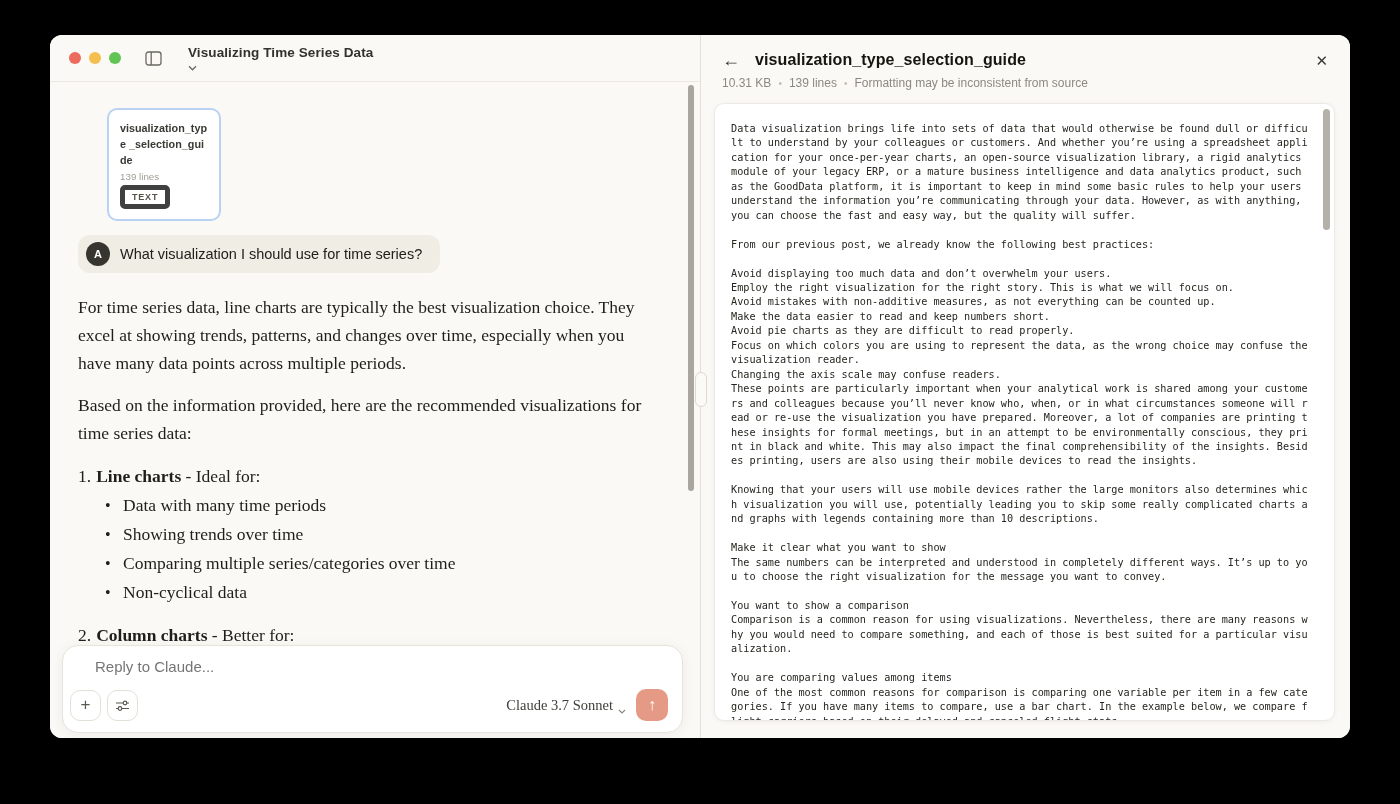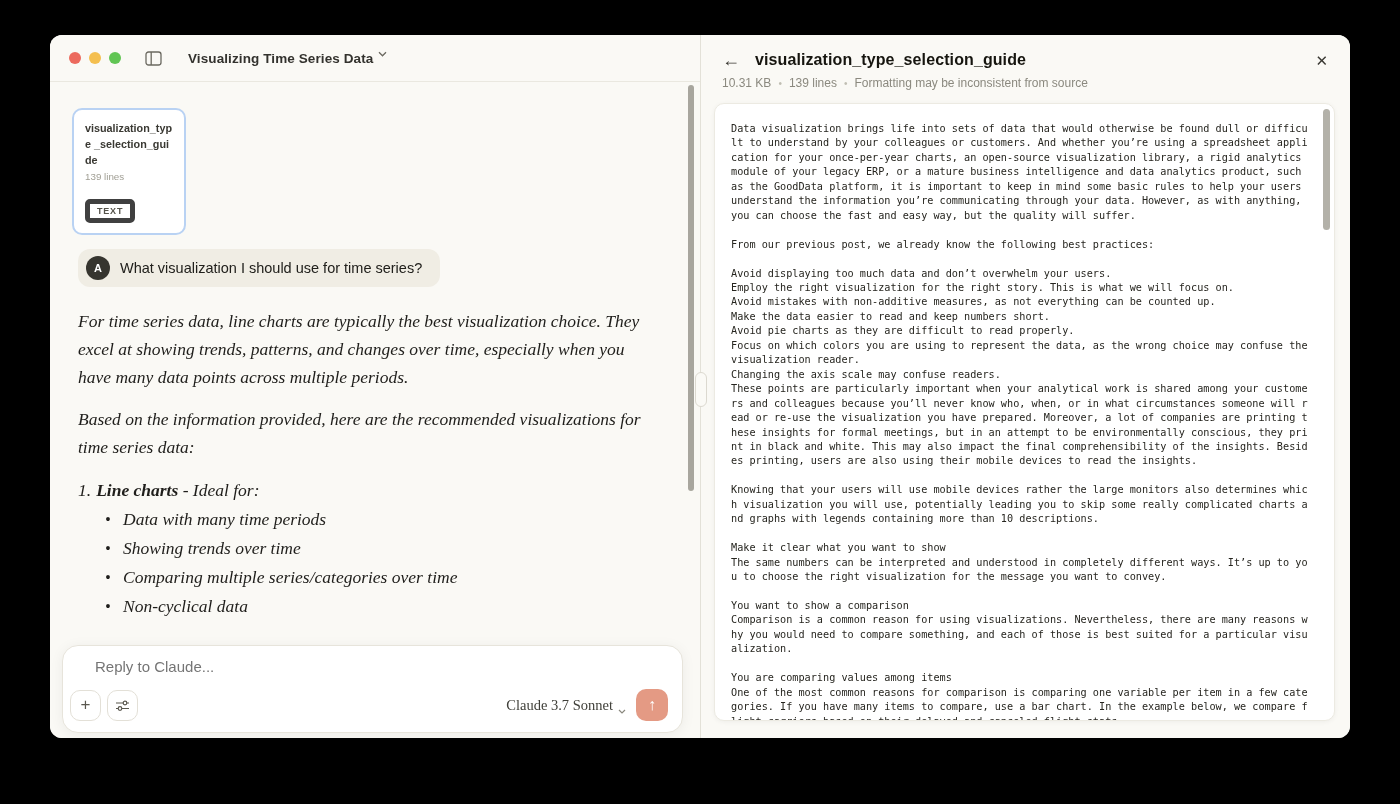--- a/index.html
+++ b/index.html
@@ -10,42 +10,42 @@
     background:#faf9f5; border-radius:12px; overflow:hidden; display:flex;
     box-shadow:0 10px 40px rgba(0,0,0,.6); }
 
   
   .left-panel { width:651px; position:relative; border-right:1px solid #e3e1d8; background:#faf9f5; }
 
   .titlebar { height:47px; border-bottom:1px solid #eae8e0; display:flex; align-items:center; padding-left:19px; }
   .traffic { width:12px; height:12px; border-radius:50%; margin-right:8px; }
   .t-red { background:#ec6a5e; } .t-yellow { background:#f4bf4f; } .t-green { background:#61c554; }
   .sidebar-toggle { margin-left:16px; display:flex; align-items:center; color:#6b6960; cursor:pointer; }
-  .tb-title-wrap { margin-left:26px; display:flex; align-items:flex-start; gap:5px; cursor:pointer; }
+  .tb-title-wrap { margin-left:26px; display:flex; align-items:flex-start; gap:5px; cursor:pointer;flex-direction:column; }
   .tb-title { font-size:13.5px; font-weight:600; color:#33322e; letter-spacing:.1px; }
   .chev { color:#6b6960; }
 
   .chat { position:absolute; top:48px; left:0; right:0; bottom:95px; overflow:hidden; padding:25px 24px 0 22px; }
 
-  .attach-card { width:114px; height:127px; background:#fff; border:2px solid #b9d2f3; border-radius:10px;
-    position:relative; padding:10px 11px; cursor:pointer; }
+  .attach-card { width:114px; height:113px; background:#fff; border:2px solid #b9d2f3; border-radius:10px;
+    position:relative; padding:10px 11px; cursor:pointer;margin-left:35px; }
   .attach-title { font-size:10.8px; font-weight:600; color:#3a3933; line-height:1.5; word-break:break-all; }
   .attach-meta { font-size:9.8px; color:#a09e94; margin-top:2px; }
   .attach-badge { position:absolute; left:11px; bottom:10px; border:5px solid #404040; border-radius:5px;
     padding:2px 7px; font-size:9px; font-weight:700; letter-spacing:.8px; color:#55534a; background:#fff; }
 
   .user-row { margin-top:14px; margin-left:6px; }
   .user-bubble { display:inline-flex; align-items:center; gap:10px; background:#f0ede4;
     border-radius:12px; padding:7px 18px 7px 8px; }
   .avatar { width:24px; height:24px; border-radius:50%; background:#36352f; color:#fff;
     font-size:11px; font-weight:700; display:flex; align-items:center; justify-content:center; flex:0 0 auto; }
   .user-text { font-size:14.5px; font-weight:500; color:#21201c; }
 
   .assistant { margin:20px 0 0 6px; width:565px; font-family:"Liberation Serif", serif;
-    font-size:17.5px; line-height:28px; color:#1f1e1b;font-style:italic; }
+    font-size:17.5px; line-height:28px; color:#1f1e1b; }
   .assistant p { margin-bottom:14px; }
   .md-list { list-style:none; }
   .num-item { margin-top:15px; }
   .num-item .num { margin-right:5px; }
   .num-item .chart-name { font-weight:700; }
   .sub-bullets { list-style:none; margin:2px 0 0 27px; }
   .sub-bullets li { position:relative; padding-left:18px; line-height:27px; margin-bottom:2px; }
   .sub-bullets li::before { content:"•"; position:absolute; left:0; top:0; font-size:16px; }
 
   .left-scrollbar { position:absolute; top:50px; right:6px; width:6px; height:406px;

